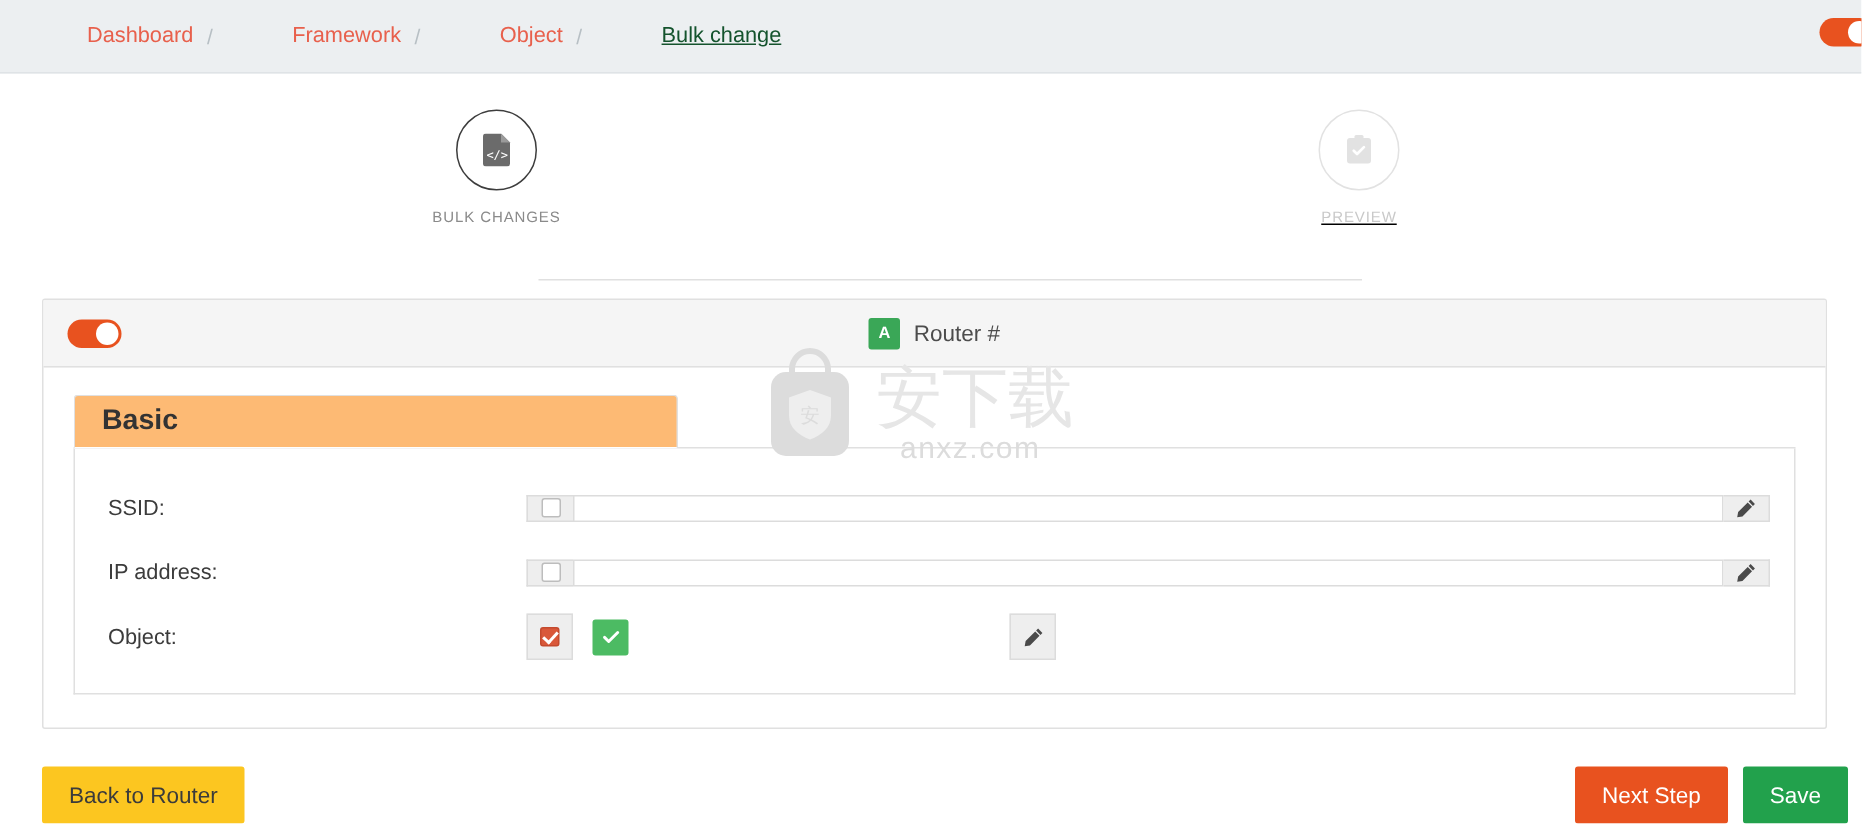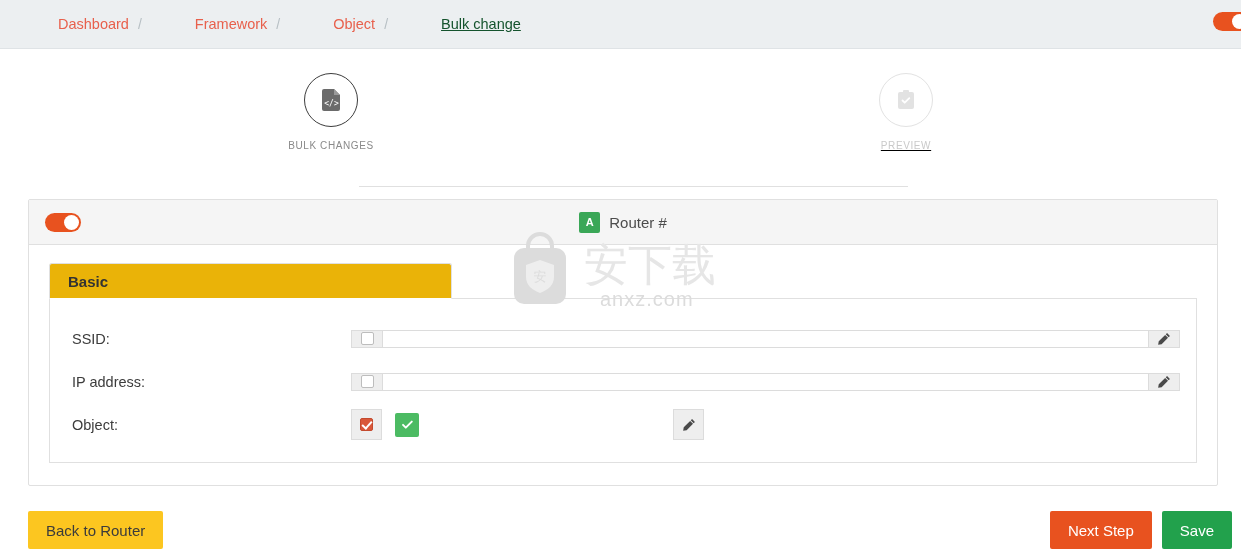--- a/index.html
+++ b/index.html
@@ -155,26 +155,26 @@
     margin: 0 0 0 0;
     position: relative;
     height: 36px;
   }
   .tab {
     min-width: 403px;
     height: 36px;
     display: flex;
     align-items: center;
     padding: 0 18px;
-    font-size: 15px;
+    font-size: 19px;
     font-weight: bold;
     color: #333333;
     border: 1px solid #e0e0e0;
     border-bottom: 1px solid #ffffff;
-    background: #eab308;
+    background: #fdba74;
     border-radius: 3px 3px 0 0;
     margin-bottom: -1px;
     cursor: pointer;
   }
   .tab-content {
     border: 1px solid #e0e0e0;
     border-top: none;
     padding: 18px 16px 16px 16px;
   }
 

